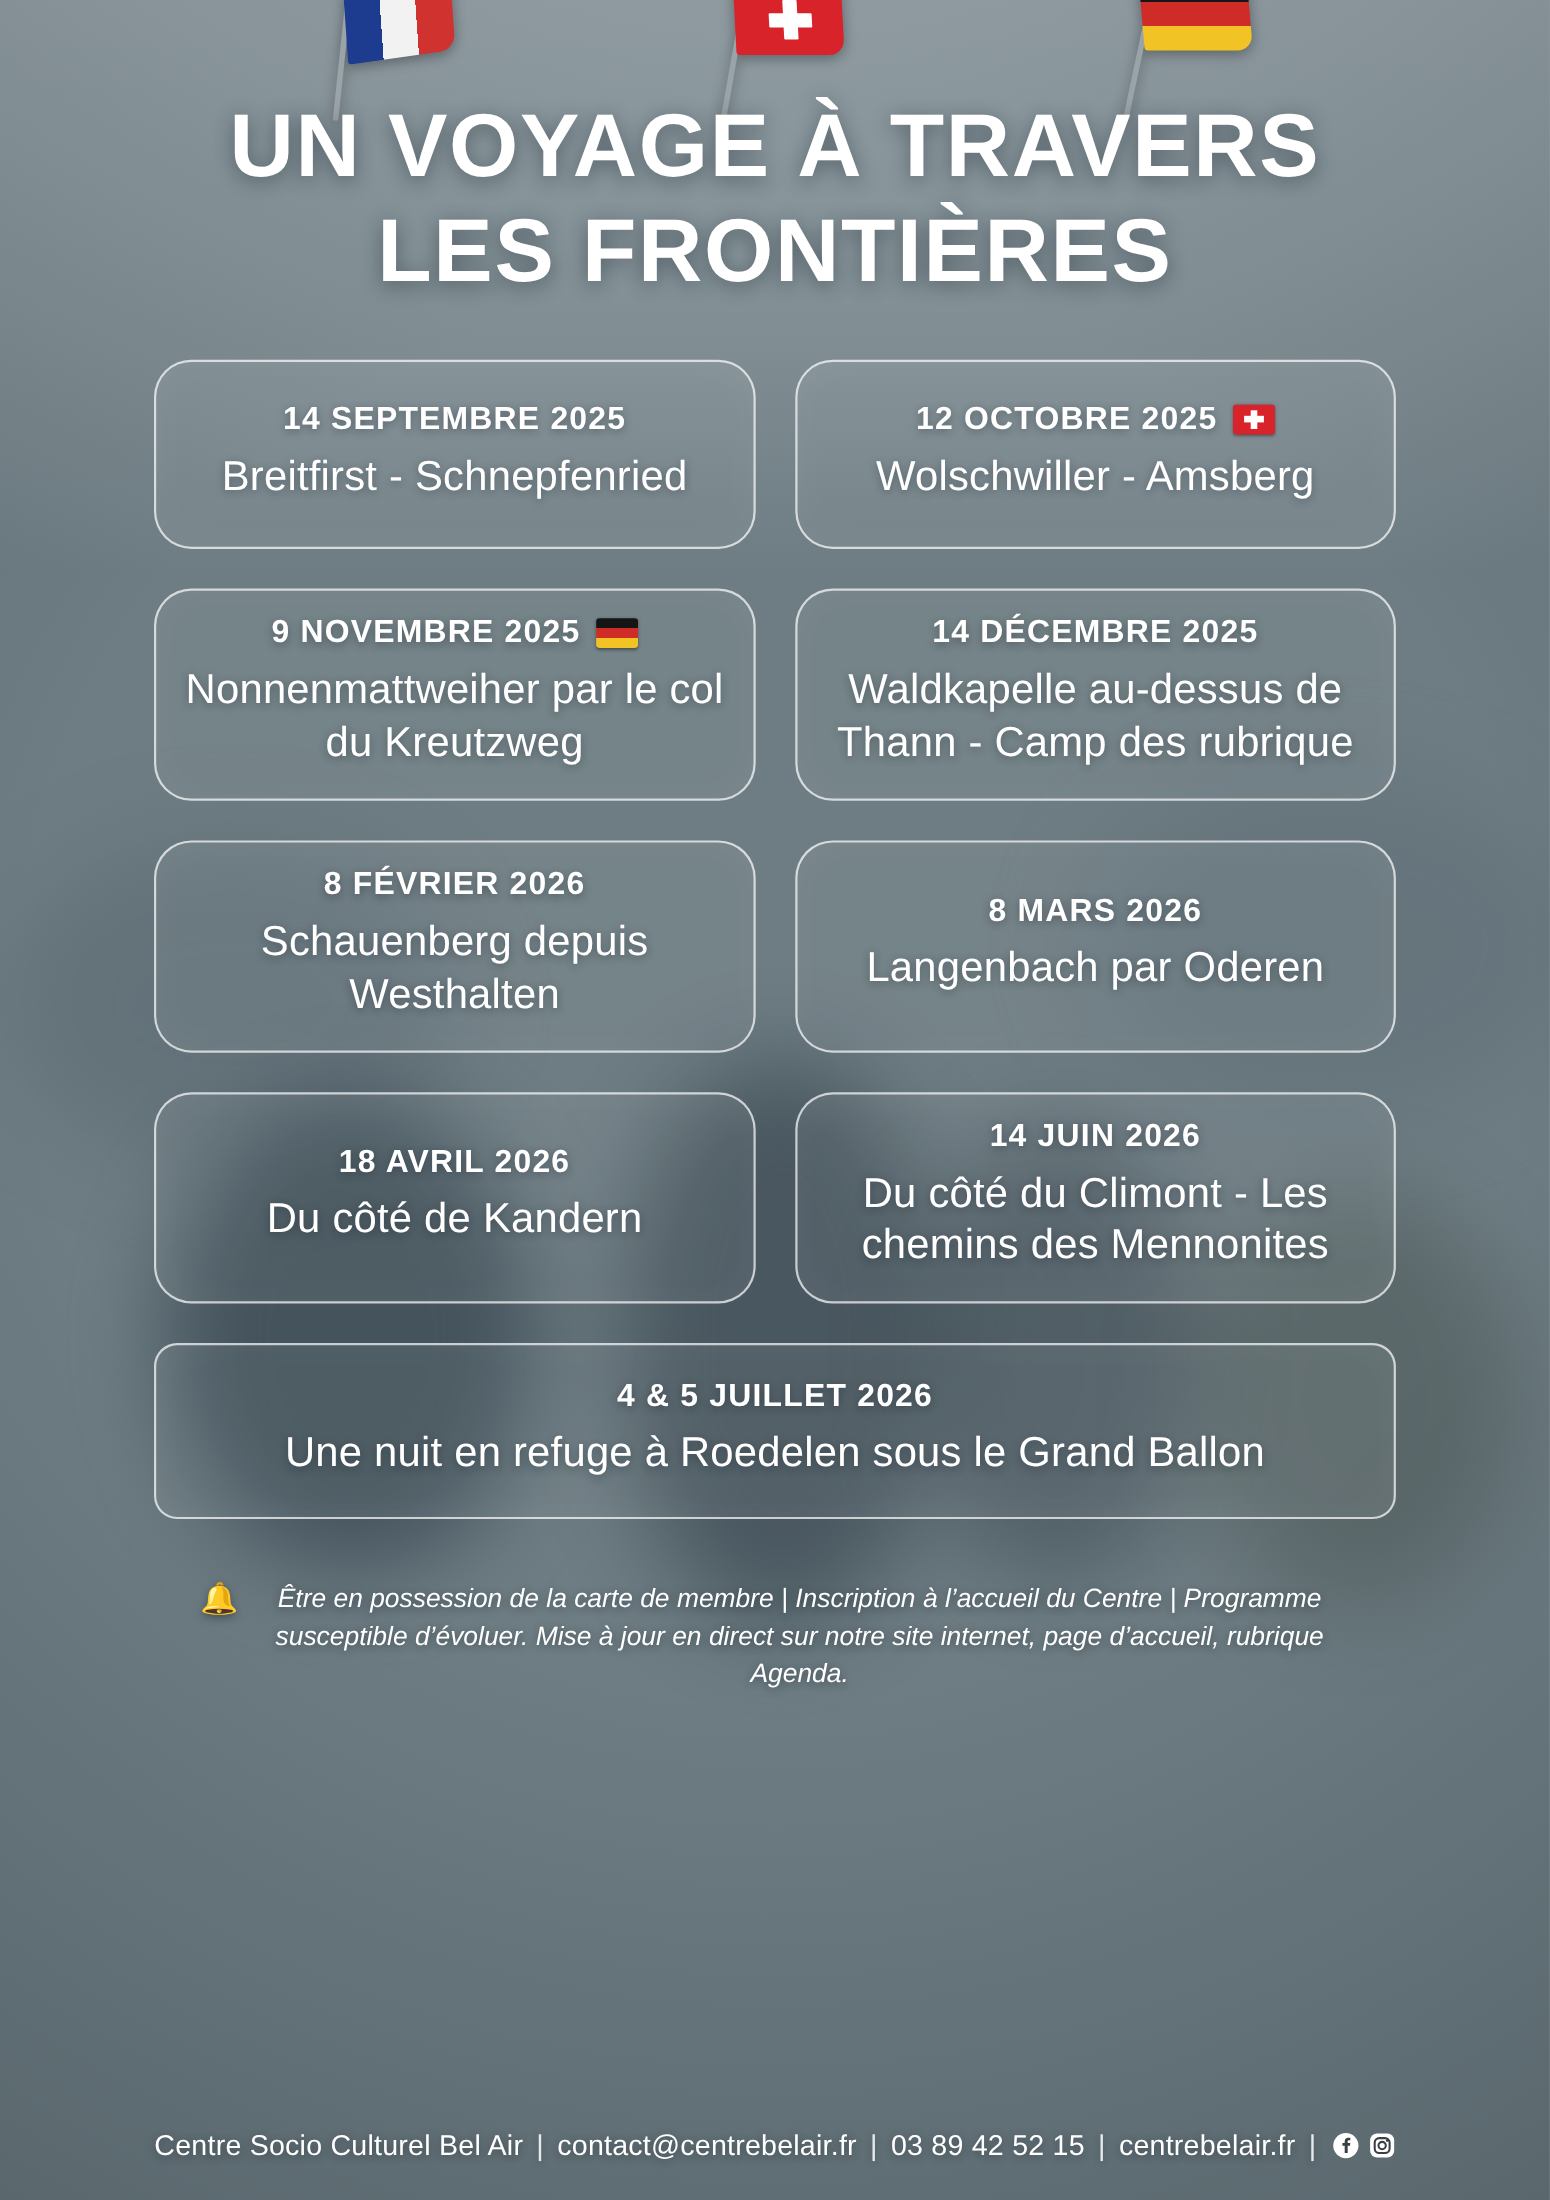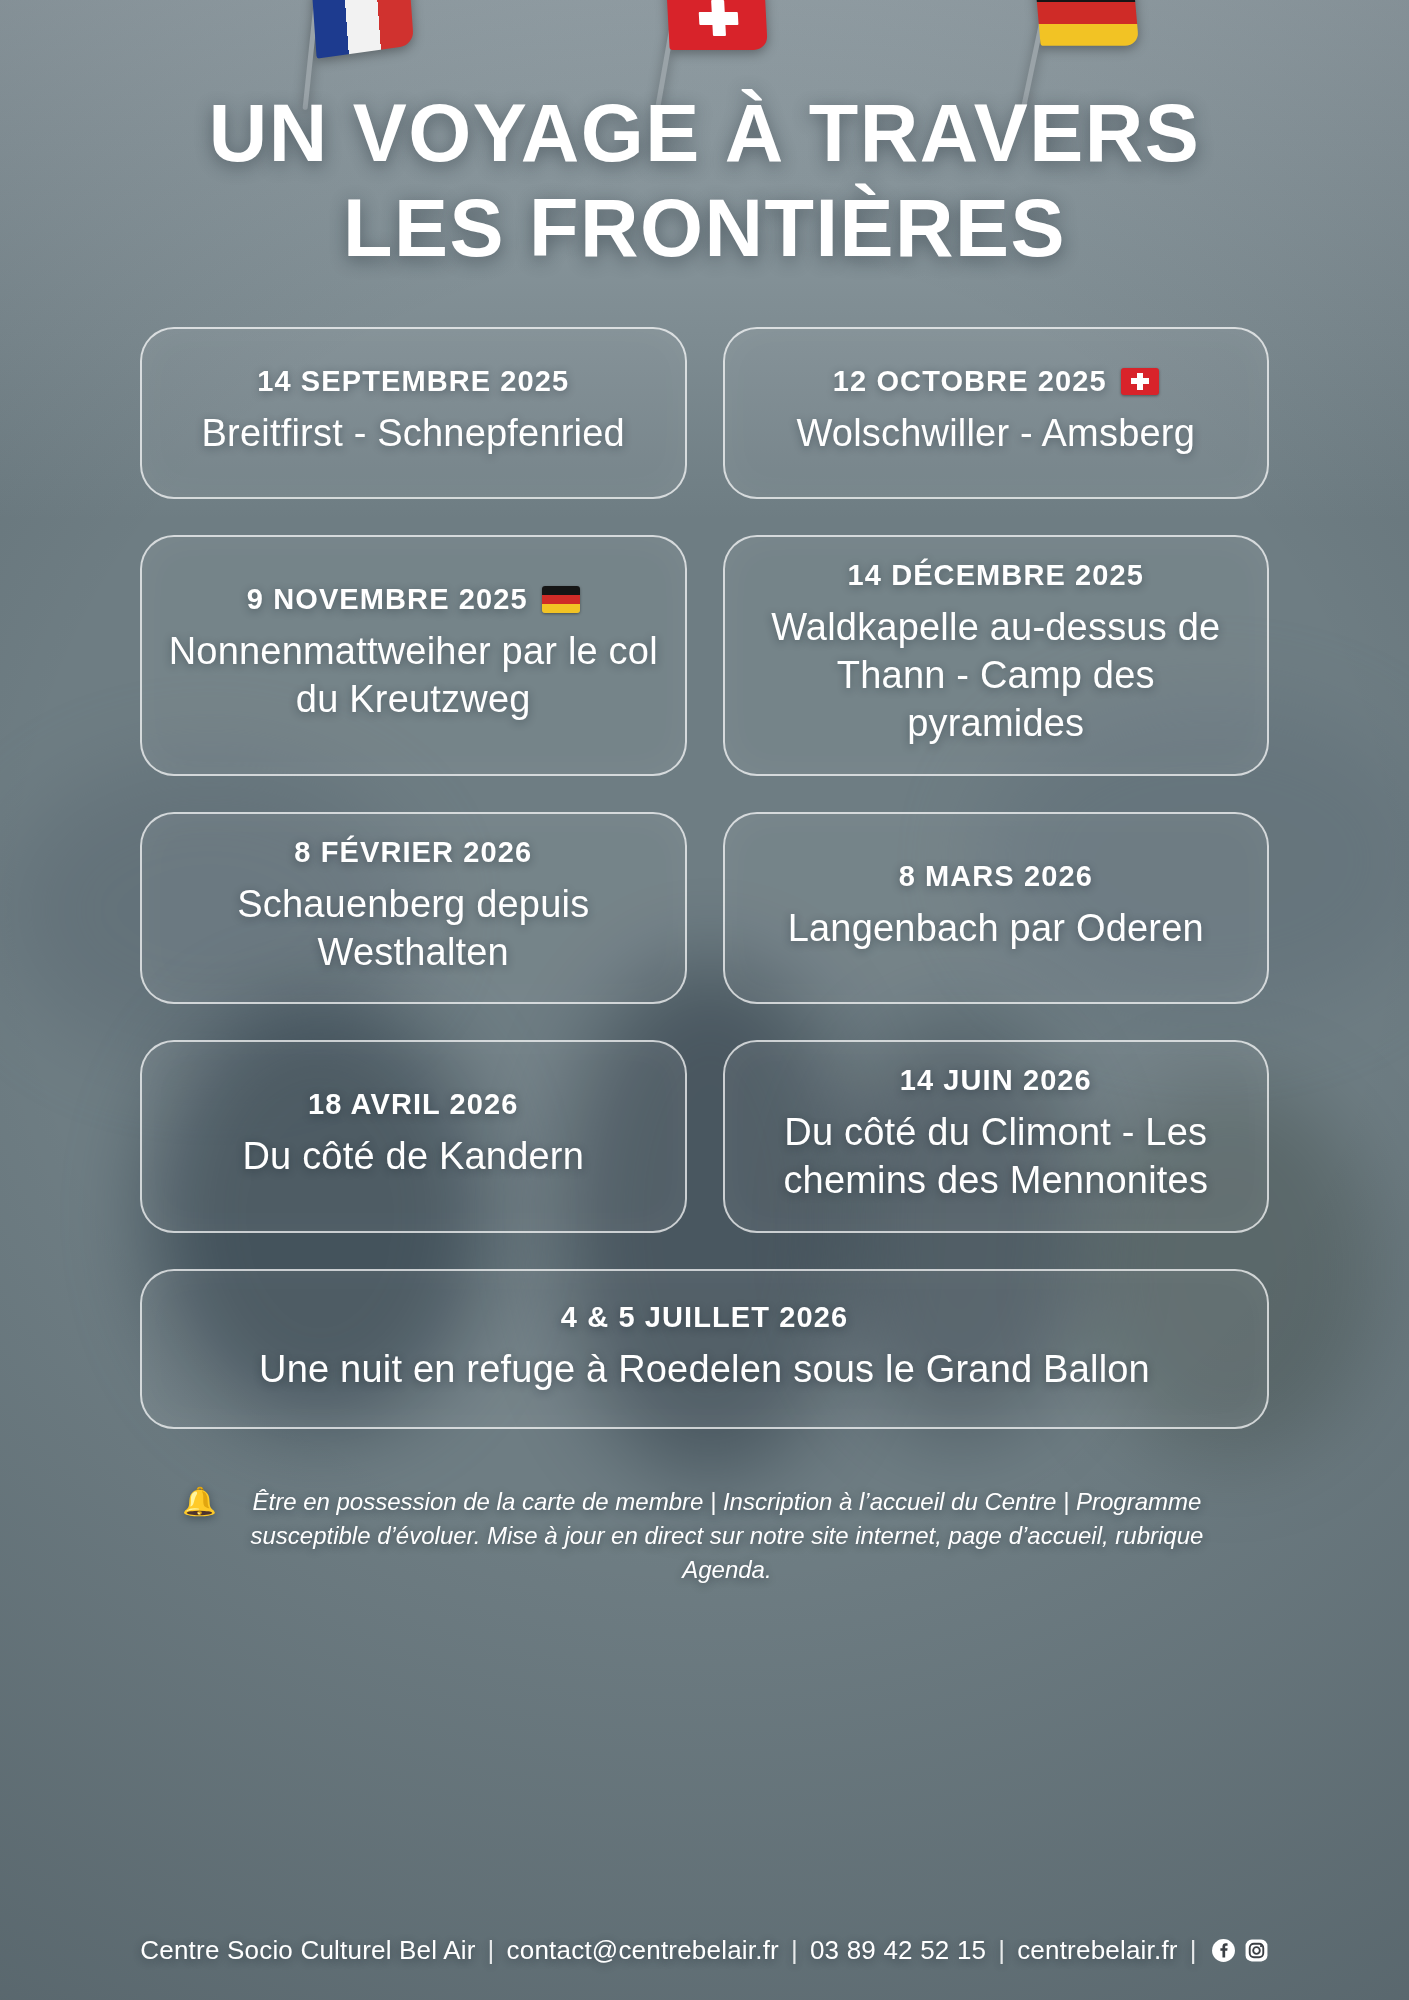--- a/index.html
+++ b/index.html
@@ -167,21 +167,21 @@
     padding: 22px 24px 26px;
     min-height: 172px;
     display: flex;
     flex-direction: column;
     align-items: center;
     justify-content: center;
     text-align: center;
     color: #fff;
     box-shadow: inset 0 0 40px rgba(255,255,255,.045);
   }
-  .card.wide { grid-column: 1 / span 2; min-height: 160px; }
+  .card.wide { grid-column: 1 / span 2; min-height: 160px; border-radius: 21px; }
 
   .card-date {
     font-size: 29px;
     font-weight: 700;
     letter-spacing: 1.1px;
     margin-bottom: 12px;
     display: flex;
     align-items: center;
     gap: 14px;
     text-shadow: 0 2px 8px rgba(20,30,40,.4);
@@ -326,21 +326,21 @@
           <span>9 NOVEMBRE 2025</span>
           <span class="mini-flag mini-de"></span>
         </div>
         <div class="card-place">Nonnenmattweiher par le col du Kreutzweg</div>
       </div>
 
       <div class="card">
         <div class="card-date">
           <span>14 DÉCEMBRE 2025</span>
         </div>
-        <div class="card-place">Waldkapelle au-dessus de Thann -  Camp des pyramides</div>
+        <div class="card-place">Waldkapelle au-dessus de Thann -  Camp des rubrique</div>
       </div>
 
 
       <div class="card">
         <div class="card-date">
           <span>8 FÉVRIER 2026</span>
         </div>
         <div class="card-place">Schauenberg depuis Westhalten</div>
       </div>
 

